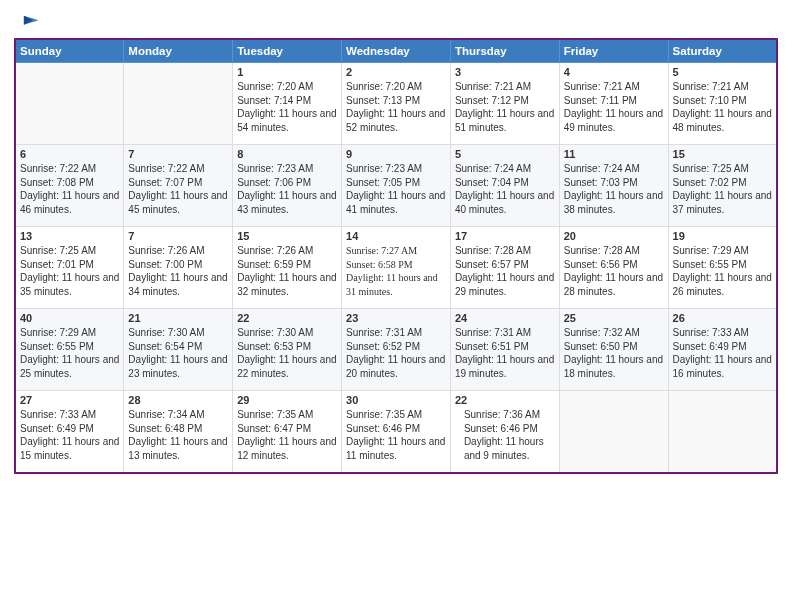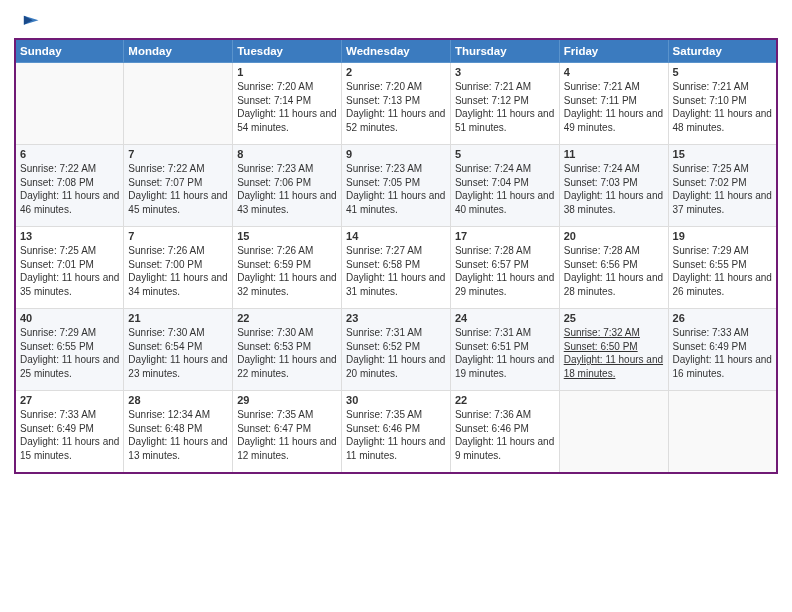--- a/index.html
+++ b/index.html
@@ -230,21 +230,21 @@
 Daylight: 11 hours and 34 minutes.</div>
           </td>
           <td>
             <span class="day-num">15</span>
             <div class="cell-text" style="white-space: pre-line;">Sunrise: 7:26 AM
 Sunset: 6:59 PM
 Daylight: 11 hours and 32 minutes.</div>
           </td>
           <td>
             <span class="day-num">14</span>
-            <div class="cell-text" style="white-space: pre-line;">Sunrise: 7:27 AM
+            <div class="cell-text" style="white-space: pre-line; font-family: Liberation Serif, serif;">Sunrise: 7:27 AM
 Sunset: 6:58 PM
 Daylight: 11 hours and 31 minutes.</div>
           </td>
           <td>
             <span class="day-num">17</span>
             <div class="cell-text" style="white-space: pre-line;">Sunrise: 7:28 AM
 Sunset: 6:57 PM
 Daylight: 11 hours and 29 minutes.</div>
           </td>
           <td>
@@ -286,59 +286,59 @@
 Daylight: 11 hours and 20 minutes.</div>
           </td>
           <td>
             <span class="day-num">24</span>
             <div class="cell-text" style="white-space: pre-line;">Sunrise: 7:31 AM
 Sunset: 6:51 PM
 Daylight: 11 hours and 19 minutes.</div>
           </td>
           <td>
             <span class="day-num">25</span>
-            <div class="cell-text" style="white-space: pre-line; text-decoration: underline;">Sunrise: 7:32 AM
+            <div class="cell-text" style="white-space: pre-line;">Sunrise: 7:32 AM
 Sunset: 6:50 PM
 Daylight: 11 hours and 18 minutes.</div>
           </td>
           <td>
             <span class="day-num">26</span>
             <div class="cell-text" style="white-space: pre-line;">Sunrise: 7:33 AM
 Sunset: 6:49 PM
 Daylight: 11 hours and 16 minutes.</div>
           </td>
         </tr>
         <tr>
           <td>
             <span class="day-num">27</span>
             <div class="cell-text" style="white-space: pre-line;">Sunrise: 7:33 AM
 Sunset: 6:49 PM
 Daylight: 11 hours and 15 minutes.</div>
           </td>
           <td>
             <span class="day-num">28</span>
-            <div class="cell-text" style="white-space: pre-line;">Sunrise: 12:34 AM
+            <div class="cell-text" style="white-space: pre-line;">Sunrise: 7:34 AM
 Sunset: 6:48 PM
 Daylight: 11 hours and 13 minutes.</div>
           </td>
           <td>
             <span class="day-num">29</span>
             <div class="cell-text" style="white-space: pre-line;">Sunrise: 7:35 AM
 Sunset: 6:47 PM
 Daylight: 11 hours and 12 minutes.</div>
           </td>
           <td>
             <span class="day-num">30</span>
             <div class="cell-text" style="white-space: pre-line;">Sunrise: 7:35 AM
 Sunset: 6:46 PM
 Daylight: 11 hours and 11 minutes.</div>
           </td>
           <td>
             <span class="day-num">22</span>
-            <div class="cell-text" style="white-space: pre-line;">Sunrise: 7:36 AM
+            <div class="cell-text" style="white-space: pre-line; margin-left: 9px;">Sunrise: 7:36 AM
 Sunset: 6:46 PM
 Daylight: 11 hours and 9 minutes.</div>
           </td>
           <td class="empty-cell"></td>
           <td class="empty-cell"></td>
         </tr>
       </tbody>
   </table>
 </div>
 

